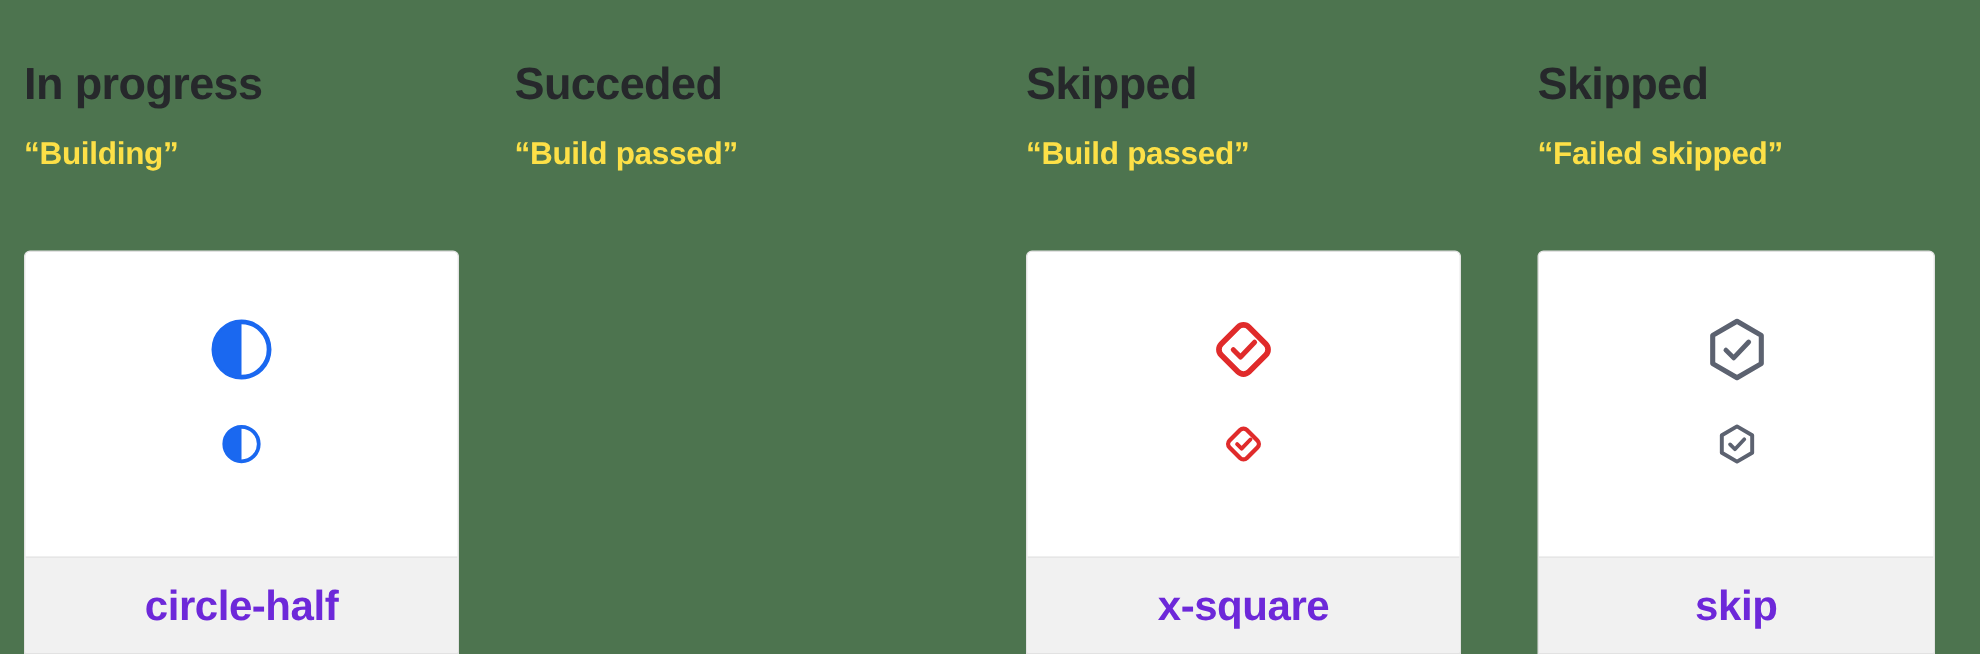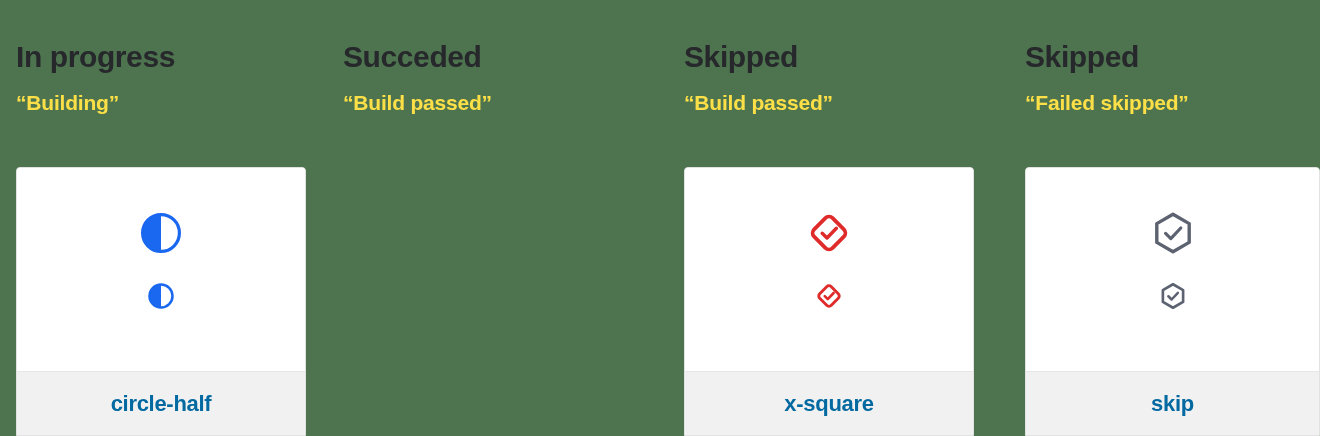--- a/index.html
+++ b/index.html
@@ -22,21 +22,21 @@
   .column {
     position: absolute;
     top: 0;
     width: 290px;
     height: 436px;
   }
   .col-0 { left: 2px; margin-left: 14px; }
   .col-1 { left: 343px; }
   .col-2 { left: 684px; }
   .col-3 { left: 1025px; }
-  .col-3 .card { width: 295px; }
+  .col-3 .card { width: 265px; }
 
   .heading {
     position: absolute;
     top: 38px;
     left: 0;
     margin: 0;
     font-size: 30px;
     font-weight: bold;
     letter-spacing: -0.4px;
     color: #26282b;
@@ -92,24 +92,24 @@
   }
   .card-footer {
     flex: 0 0 64px;
     background: #f1f1f1;
     border-top: 1px solid #e6e6e6;
     display: flex;
     align-items: center;
     justify-content: center;
   }
   .card-label {
-    font-size: 22px;
+    font-size: 28px;
     font-weight: bold;
     letter-spacing: -0.3px;
-    color: #0369a1;
+    color: #6d28d9;
     line-height: 26px;
   }
 </style>
 </head>
 <body>
 
 <div class="board">
 
   <div class="column col-0">
     <h2 class="heading">In progress</h2>

